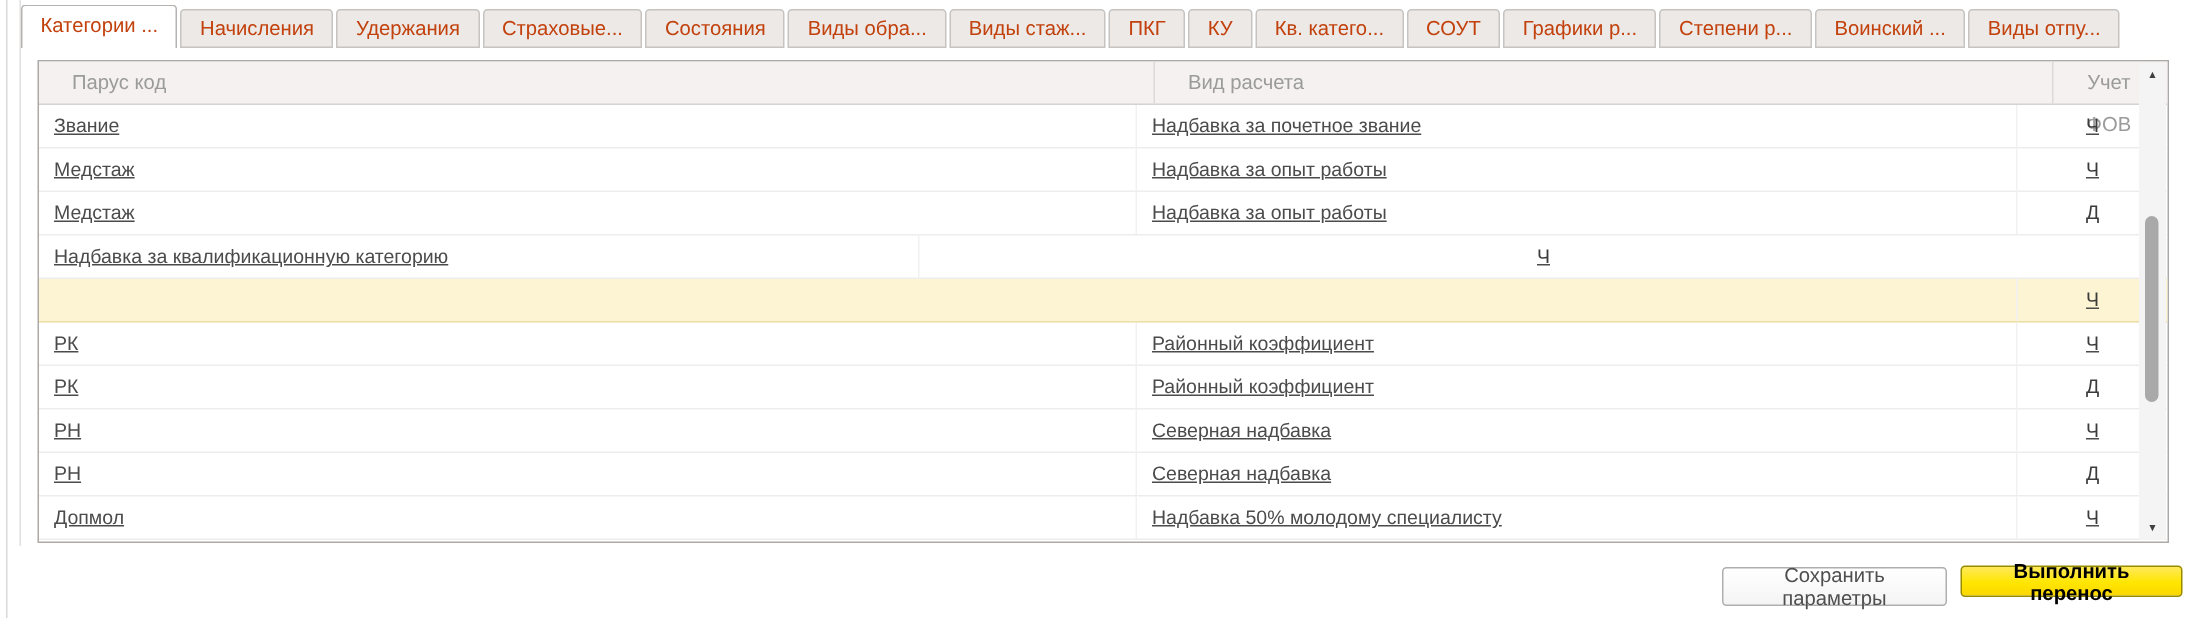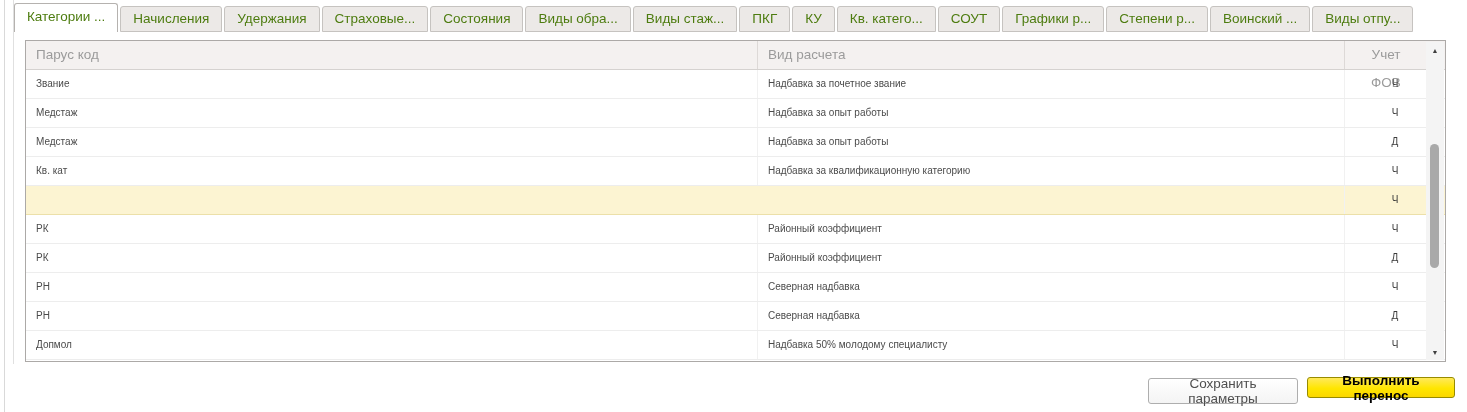--- a/index.html
+++ b/index.html
@@ -18,21 +18,21 @@
   .tab-bar{
     position:absolute;left:14px;top:3px;height:29px;
     display:flex;align-items:flex-end;white-space:nowrap;
   }
   .tab{
     height:24px;line-height:24px;
     padding:0 12px;margin-right:2px;
     background:var(--tab-inactive-bg,#ece9e7);
     border:1px solid #c6c3c0;border-bottom:1px solid #c6c3c0;
     border-radius:3px 3px 0 0;
-    font-size:13.5px;color:#4d7c0f;
+    font-size:13.5px;color:#c2410c;
     cursor:default;
   }
   .tab.active{
     height:28px;line-height:26px;
     background:#ffffff;
     border:1px solid #b5b2af;border-bottom:none;
     position:relative;z-index:2;
   }
 
   
@@ -40,30 +40,30 @@
     position:absolute;left:25px;top:40px;width:1419px;height:320px;
     border:1px solid #aca9a7;background:#fff;
     display:flex;flex-direction:column;overflow:hidden;
   }
   .thead{
     display:flex;height:28px;flex:0 0 28px;
     background:var(--header-bg,#f4f1f0);
     border-bottom:1px solid #d5d2d0;
     color:#9b9b9b;font-size:13.5px;line-height:28px;
   }
-  .th{padding:0 10px;box-sizing:border-box;border-right:1px solid #ddd9d7;}
+  .th{padding:0 10px;box-sizing:border-box;border-right:1px solid #ddd9d7;margin-left:12px;}
   .col1{width:732px;flex:0 0 732px;}
   .col2{width:587px;flex:0 0 587px;}
   .col3{flex:1 1 auto;text-align:center;}
   .th.col3{border-right:none;}
   .sb-spacer{flex:0 0 18px;}
 
   .tbody{flex:1 1 auto;position:relative;}
   .row{display:flex;height:28px;border-bottom:1px solid #ededed;
-       font-size:10px;line-height:28px;color:#4b4b4b;cursor:default;}
+       font-size:13px;line-height:28px;color:#4b4b4b;cursor:default;text-decoration:underline;}
   .cell{padding:0 10px;box-sizing:border-box;border-right:1px solid #f1f1f1;
         overflow:hidden;white-space:nowrap;}
   .cell.col3{text-align:center;color:#3c3c3c;border-right:none;padding:0 4px;}
   .row.selected{background:var(--selected-row,#fcf4d2);border-bottom:1px solid #ece0a9;}
   .row.selected .cell.col1{background:var(--selected-cell,#f6df8c);margin-top:28px;}
 
   
   .vscroll{
     position:absolute;right:1px;top:1px;bottom:1px;width:18px;
     background:#f4f4f4;display:flex;flex-direction:column;align-items:center;
@@ -163,21 +163,20 @@
     <div class="cell col1">Медстаж</div>
     <div class="cell col2">Надбавка за опыт работы</div>
     <div class="cell col3">Ч</div>
   </div>
       <div class="row">
     <div class="cell col1">Медстаж</div>
     <div class="cell col2">Надбавка за опыт работы</div>
     <div class="cell col3">Д</div>
   </div>
       <div class="row">
-    <div class="cell col1">Кв. кат</div>
     <div class="cell col2">Надбавка за квалификационную категорию</div>
     <div class="cell col3">Ч</div>
   </div>
       <div class="row selected">
     <div class="cell col1">Доп за совмещ</div>
     <div class="cell col2"></div>
     <div class="cell col3">Ч</div>
   </div>
       <div class="row">
     <div class="cell col1">РК</div>

